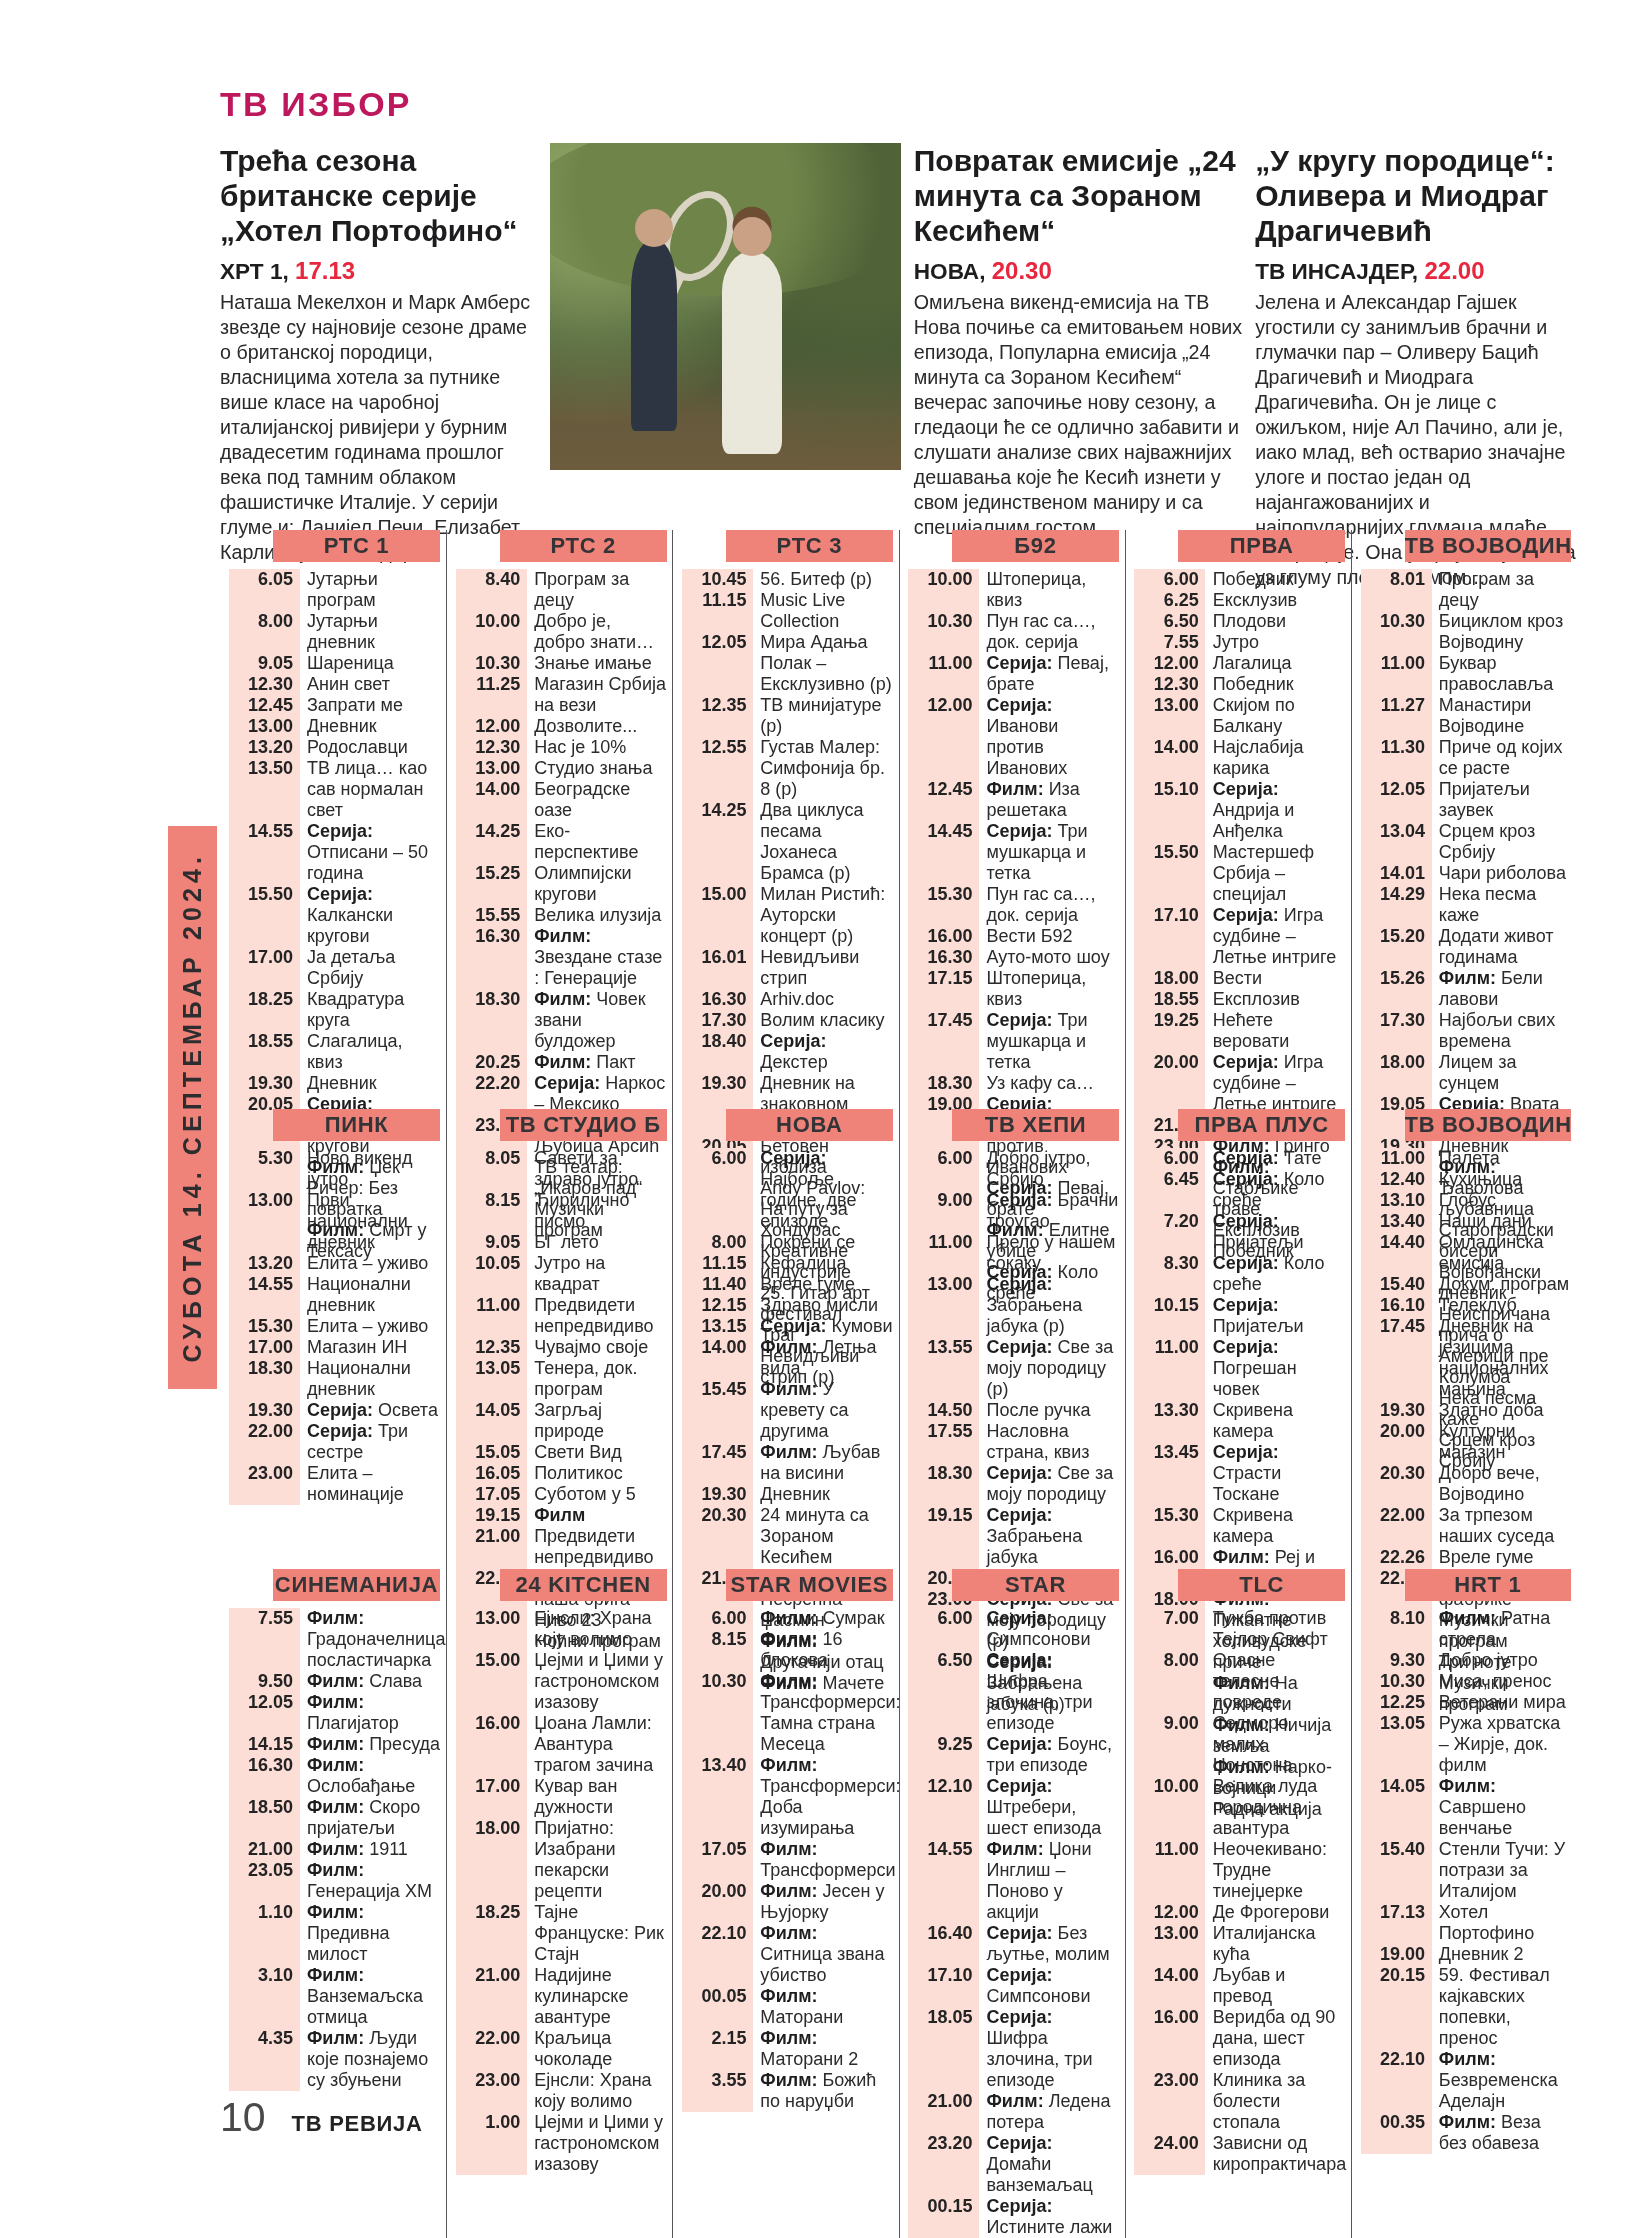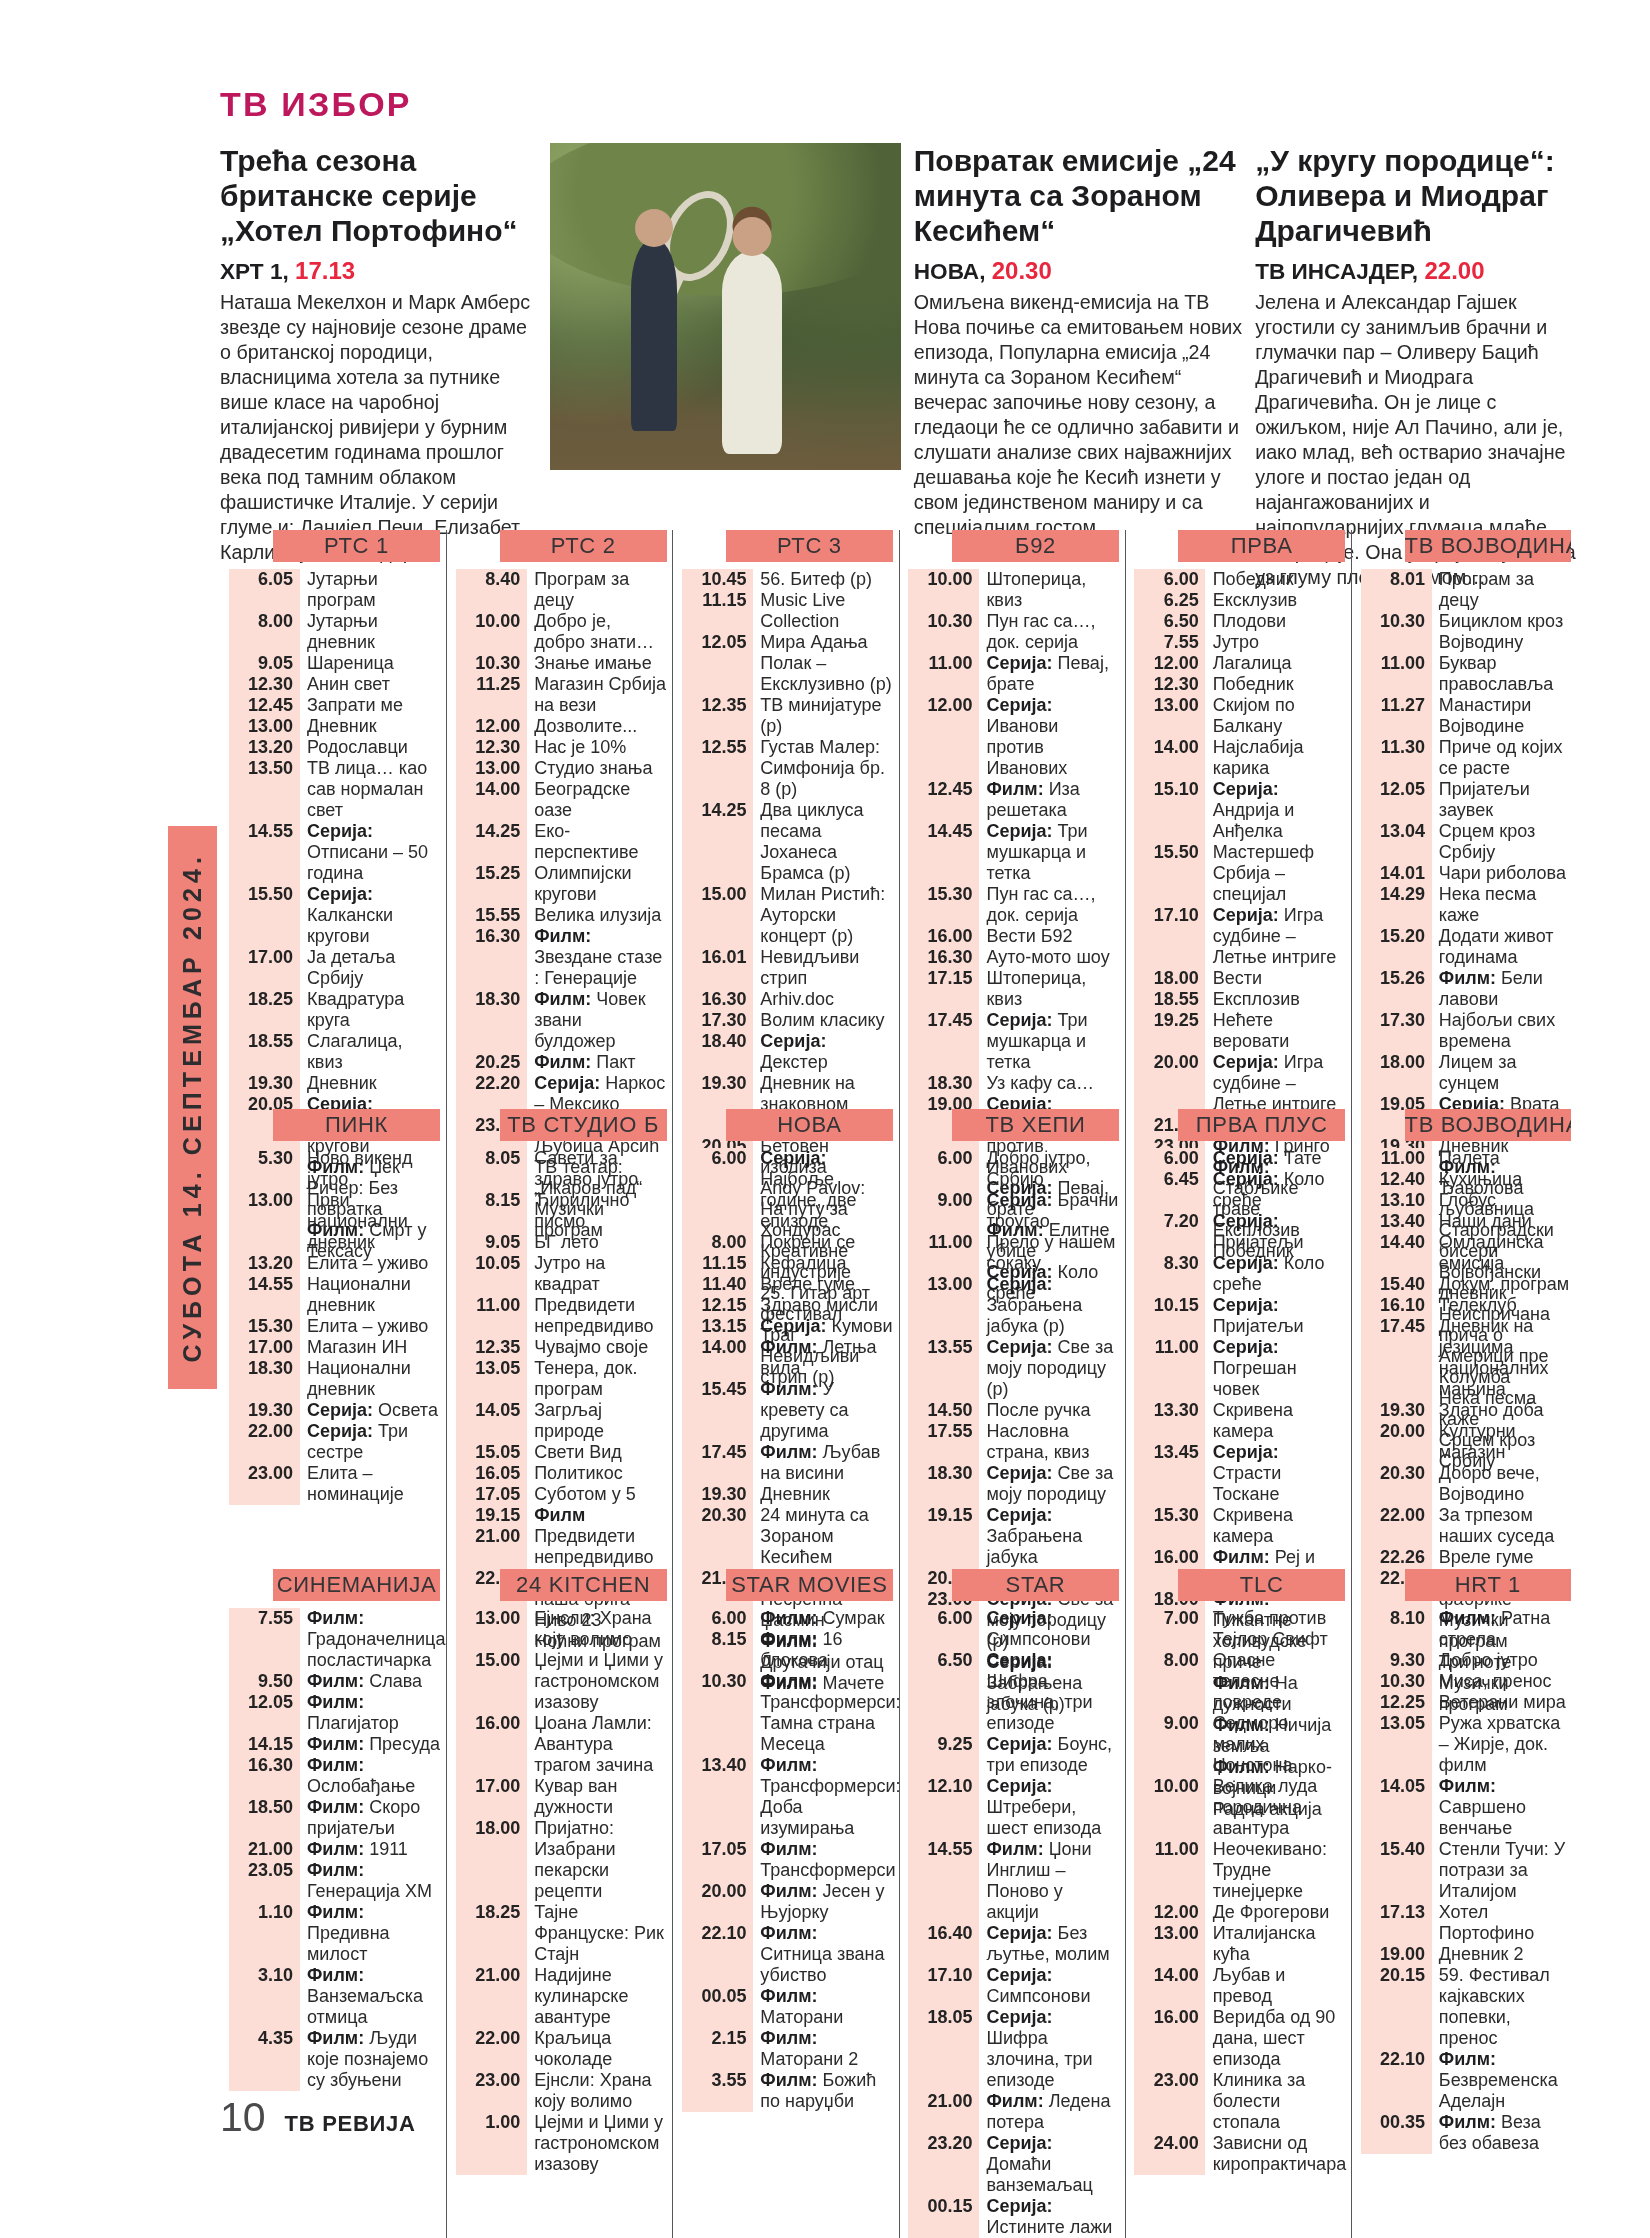--- a/index.html
+++ b/index.html
@@ -73,36 +73,36 @@
     position:absolute;left:220px;width:1357px;
     display:grid;grid-template-columns:repeat(6,1fr);column-gap:0;
   }
   #band-0{top:530px;height:578px;}
   #band-1{top:1109px;height:369px;}
   #band-2{top:1569px;height:560px;}
   .channel{padding:0 5.8px 0 8.7px;min-width:0;}
   .channel + .channel{border-left:1.5px solid #56575b;}
   .ch-head{
     background:#ef8279;color:#343437;height:32px;line-height:32px;text-align:center;
-    font-size:22px;font-weight:normal;margin-bottom:7.3px;letter-spacing:0.7px;
+    font-size:22px;font-weight:bold;margin-bottom:7.3px;letter-spacing:0.7px;
     white-space:nowrap;overflow:hidden;margin-left:44px;
   }
   .row{display:flex;align-items:stretch;}
   .row .t{
     flex:0 0 71px;background:#fcded7;text-align:right;padding-right:6.6px;
     font-weight:bold;color:#232323;font-size:18px;line-height:21px;box-sizing:border-box;
   }
   .row .x{
     flex:1;padding-left:7.3px;font-size:18px;line-height:21px;color:#2b2b2b;min-width:0;
   }
   .row .x b{color:#1e1e20;}
   
   .footer{position:absolute;left:220px;top:2094px;display:flex;align-items:baseline;}
   .footer .num{font-size:41px;color:#4a4a4c;}
-  .footer .brand{font-size:22px;font-weight:bold;color:#232325;margin-left:19px;letter-spacing:0.7px;}
+  .footer .brand{font-size:22px;font-weight:bold;color:#232325;margin-left:26px;letter-spacing:0.7px;}
 </style>
 </head>
 <body>
 
 <div class="kicker">ТВ ИЗБОР</div>
 
 <div class="articles">
   <div class="article">
     <h2>Трећа сезона британске серије „Хотел Портофино“</h2>
     <div class="meta"><span>ХРТ 1, </span><span class="time">17.13</span></div>

